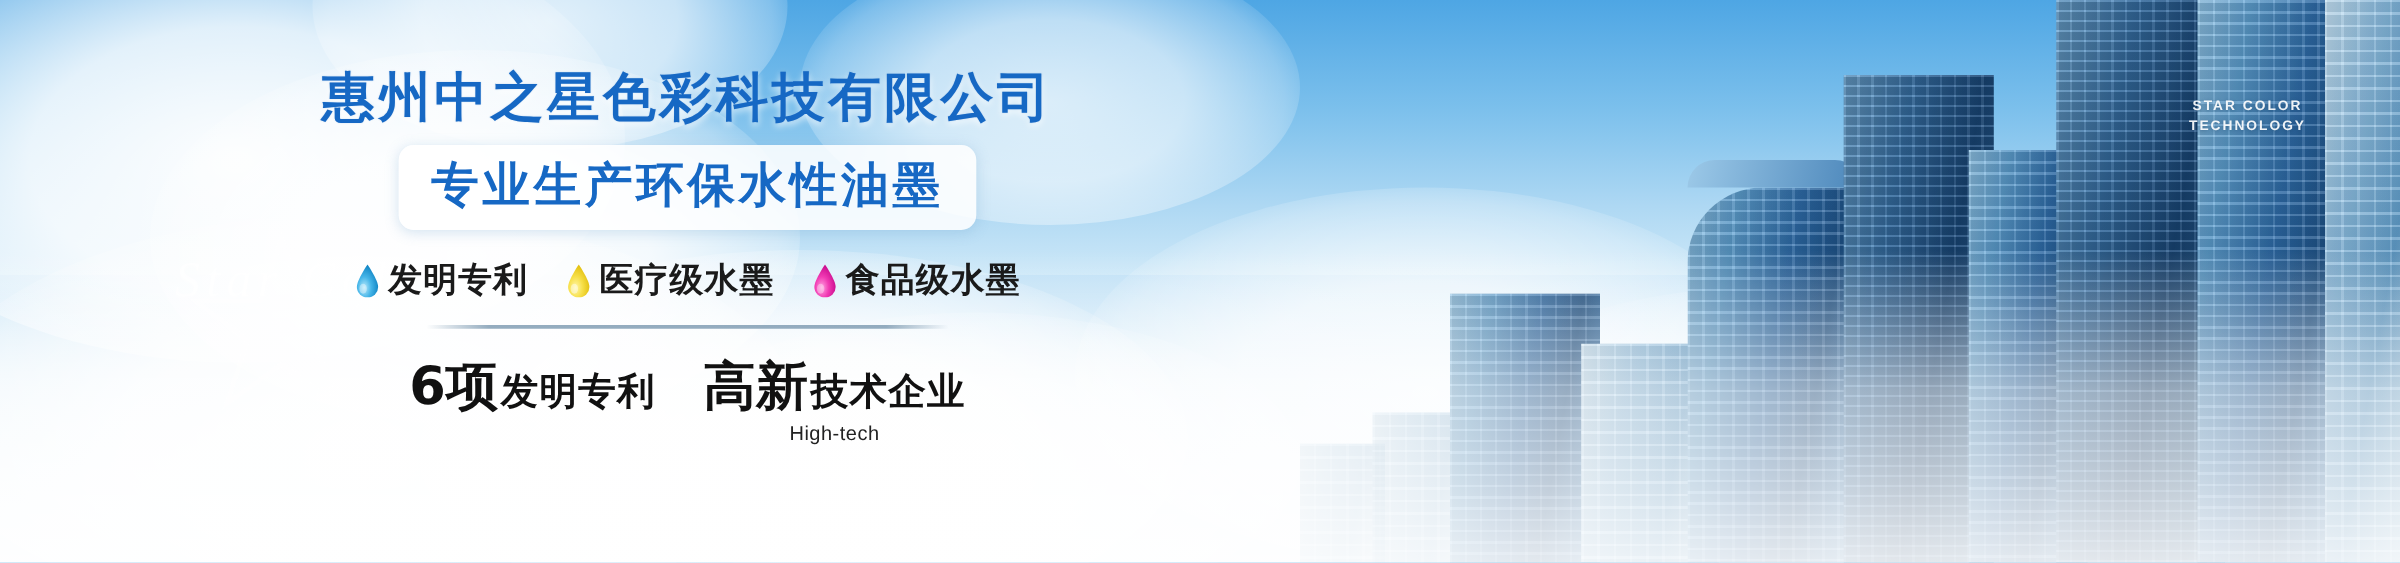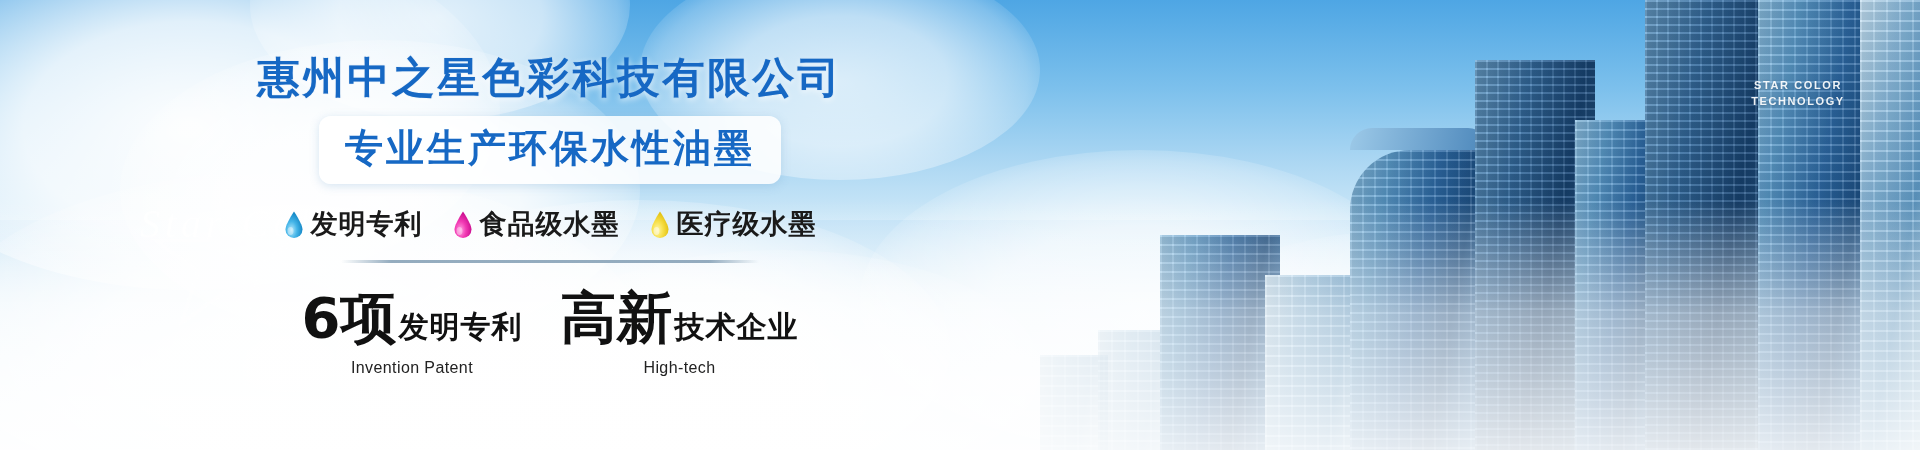--- a/index.html
+++ b/index.html
@@ -146,21 +146,21 @@
 
   .credentials {
     margin-top:18px; display:flex; align-items:flex-start; gap:38px;
   }
   .cred { text-align:center; }
   .cred-main {
     display:flex; align-items:baseline; justify-content:center;
     white-space:nowrap;
     font-family:"DejaVu Sans","Liberation Sans",sans-serif;
   }
-  .cred-big   { font-size:56px; font-weight:700; color:#111; letter-spacing:0px; }
+  .cred-big   { font-size:42px; font-weight:700; color:#111; letter-spacing:0px; }
   .cred-small { font-size:30px; font-weight:700; color:#111; letter-spacing:1px; margin-left:2px; }
   .cred-en {
     margin-top:2px; font-size:16px; color:#222; letter-spacing:.4px;
     font-family:"Liberation Sans","DejaVu Sans",sans-serif;
   }
 </style>
 </head>
 <body>
 
 <div class="banner">
@@ -225,59 +225,58 @@
           </defs>
           <path d="M20 1 C20 1 37 26 37 37 A17 17 0 0 1 3 37 C3 26 20 1 20 1 Z" fill="url(#gc)"></path>
           <ellipse cx="13" cy="40" rx="6" ry="8" fill="#ffffff" opacity="0.38"></ellipse>
         </svg>
         <span class="feature-label">发明专利</span>
       </div>
 
       <div class="feature">
         <svg class="drop" viewBox="0 0 40 54">
           <defs>
+            <radialGradient id="gy" cx="35%" cy="70%" r="72%">
+              <stop offset="0%" stop-color="#fff6a8"></stop>
+              <stop offset="45%" stop-color="#f7e04a"></stop>
+              <stop offset="100%" stop-color="#e0bc08"></stop>
+            </radialGradient>
+          </defs>
+          <path d="M20 1 C20 1 37 26 37 37 A17 17 0 0 1 3 37 C3 26 20 1 20 1 Z" fill="url(#gy)"></path>
+          <ellipse cx="13" cy="40" rx="6" ry="8" fill="#ffffff" opacity="0.45"></ellipse>
+        </svg>
+        <span class="feature-label">医疗级水墨</span>
+      </div>
+
+      <div class="feature">
+        <svg class="drop" viewBox="0 0 40 54">
+          <defs>
             <radialGradient id="gm" cx="35%" cy="70%" r="72%">
               <stop offset="0%" stop-color="#ff9fe0"></stop>
               <stop offset="45%" stop-color="#f23bb4"></stop>
               <stop offset="100%" stop-color="#c5068a"></stop>
             </radialGradient>
           </defs>
           <path d="M20 1 C20 1 37 26 37 37 A17 17 0 0 1 3 37 C3 26 20 1 20 1 Z" fill="url(#gm)"></path>
           <ellipse cx="13" cy="40" rx="6" ry="8" fill="#ffffff" opacity="0.35"></ellipse>
         </svg>
         <span class="feature-label">食品级水墨</span>
       </div>
 
-      <div class="feature">
-        <svg class="drop" viewBox="0 0 40 54">
-          <defs>
-            <radialGradient id="gy" cx="35%" cy="70%" r="72%">
-              <stop offset="0%" stop-color="#fff6a8"></stop>
-              <stop offset="45%" stop-color="#f7e04a"></stop>
-              <stop offset="100%" stop-color="#e0bc08"></stop>
-            </radialGradient>
-          </defs>
-          <path d="M20 1 C20 1 37 26 37 37 A17 17 0 0 1 3 37 C3 26 20 1 20 1 Z" fill="url(#gy)"></path>
-          <ellipse cx="13" cy="40" rx="6" ry="8" fill="#ffffff" opacity="0.45"></ellipse>
-        </svg>
-        <span class="feature-label">医疗级水墨</span>
-      </div>
-
     </div>
 
     <div class="divider"></div>
 
     <div class="credentials">
 
       <div class="cred">
         <div class="cred-main">
           <span class="cred-big">6项</span>
           <span class="cred-small">发明专利</span>
         </div>
-        <div class="cred-en">Invention Patent</div>
       </div>
 
       <div class="cred">
         <div class="cred-main">
           <span class="cred-big">高新</span>
           <span class="cred-small">技术企业</span>
         </div>
         <div class="cred-en">High-tech</div>
       </div>
 

